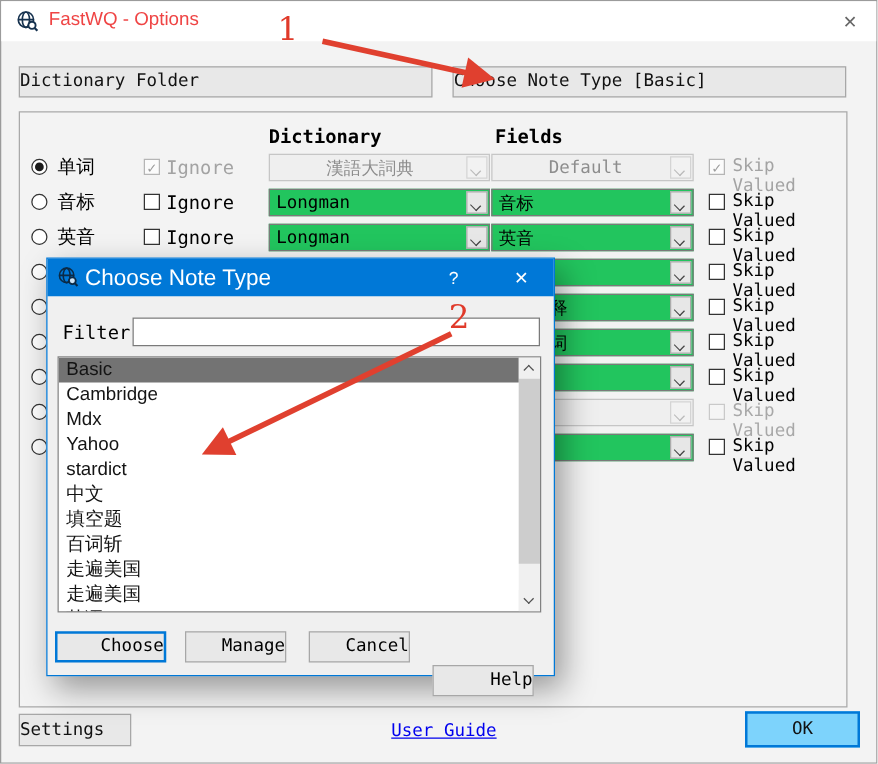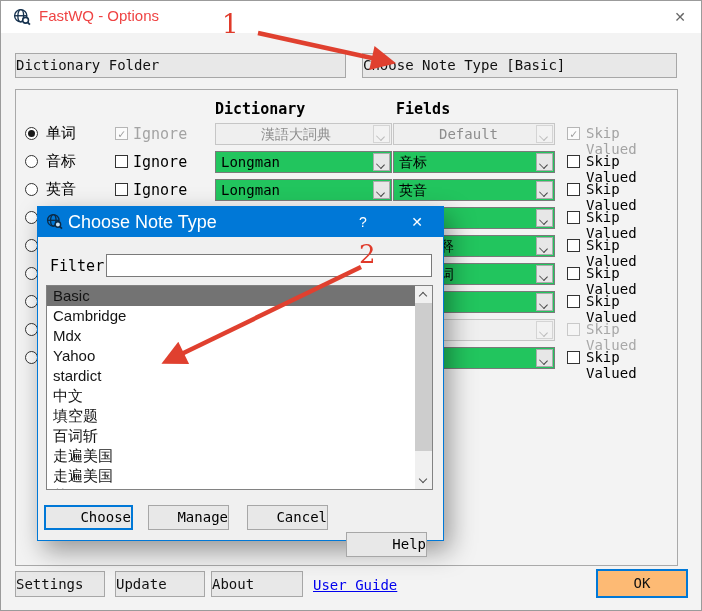--- a/index.html
+++ b/index.html
@@ -78,21 +78,21 @@
   #btn-manage { left:110px; width:81px; }
   #btn-cancel { left:209px; width:81px; }
   #btn-help   { left:308px; width:81px;margin-top:27px; }
 
   
   .fbtn { position:absolute; top:570px; height:26px; line-height:24px; }
   #btn-settings { left:14px; width:90px; }
   #btn-update { left:114px; width:90px; }
   #btn-about { left:210px; width:92px; }
   #link-user-guide { position:absolute; left:312px; top:576px; font-size:14px; color:#0000ee; text-decoration:underline; cursor:pointer; }
-  #btn-ok { position:absolute; left:595px; top:568px; width:92px; height:29px; background:#fdba74; border:2px solid #0078d7; font-size:14px; text-align:center; line-height:25px; }
+  #btn-ok { position:absolute; left:595px; top:568px; width:92px; height:29px; background:#7dd3fc; border:2px solid #0078d7; font-size:14px; text-align:center; line-height:25px; }
 
   
   .anno-num { position:absolute; font-family:"DejaVu Serif","Liberation Serif",serif; font-size:26px; color:#e03a2a; z-index:30; }
   #anno-1 { left:221px; top:8px; }
   #anno-2 { left:358px; top:238px; }
   #arrows { position:absolute; left:0; top:0; width:702px; height:611px; z-index:25; pointer-events:none; }
 </style>
 </head>
 <body>
 
@@ -264,22 +264,20 @@
               <div class="chev"></div>
             </div>
           </div>
           <div class="cb cb-skip"></div>
           <div class="lbl-skip">Skip Valued</div>
         </div>
       </div>
   </div>
 
   <div class="btn fbtn" id="btn-settings">Settings</div>
-  <div class="btn fbtn" id="btn-update">Update</div>
-  <div class="btn fbtn" id="btn-about">About</div>
   <a id="link-user-guide">User Guide</a>
   <div class="btn" id="btn-ok">OK</div>
 
   <div id="dialog">
     <div class="dtitle">
       <span class="app-icon">
         <svg width="17" height="17" viewBox="0 0 20 20">
           <g fill="none" stroke="#0b2a46" stroke-width="1.5">
             <circle cx="8.6" cy="8.6" r="6.8"></circle>
             <ellipse cx="8.6" cy="8.6" rx="3.2" ry="6.8"></ellipse>

